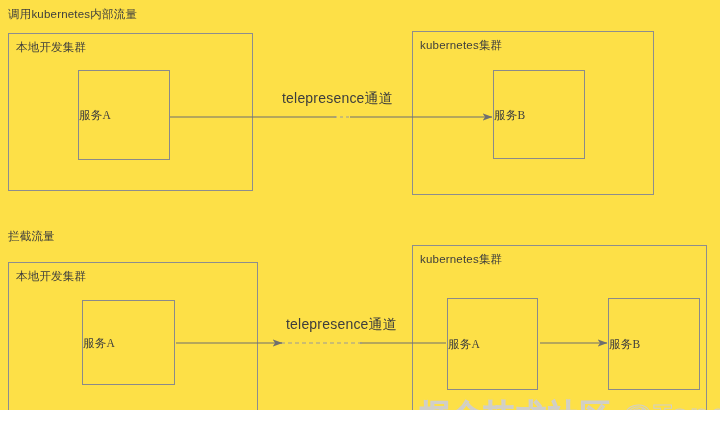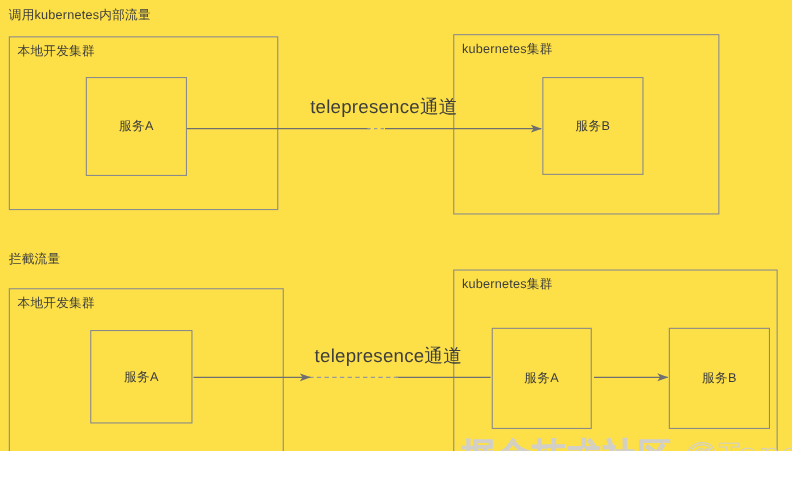--- a/index.html
+++ b/index.html
@@ -51,21 +51,22 @@
     line-height: 14px;
     color: #3d3d3d;
     white-space: nowrap;
     letter-spacing: 0.2px;
   }
 
   .box-service {
     border: 1.4px solid #8a8a8a;
     display: flex;
     align-items: center;
-    justify-content: center;
+    justify-content: flex-start;
+    font-family: Liberation Serif, serif;
   }
 
   .service-label {
     font-size: 11.5px;
     line-height: 14px;
     color: #3d3d3d;
     white-space: nowrap;
     letter-spacing: 0.3px;
   }
 
@@ -75,21 +76,21 @@
     left: 0;
     top: 0;
     width: 720px;
     height: 442px;
     pointer-events: none;
     overflow: visible;
   }
 
   .edge-label {
     position: absolute;
-    font-size: 17px;
+    font-size: 14px;
     line-height: 14px;
     color: #3d3d3d;
     white-space: nowrap;
     letter-spacing: 0.2px;
   }
 
   
   .watermark {
     position: absolute;
     font-size: 30px;

